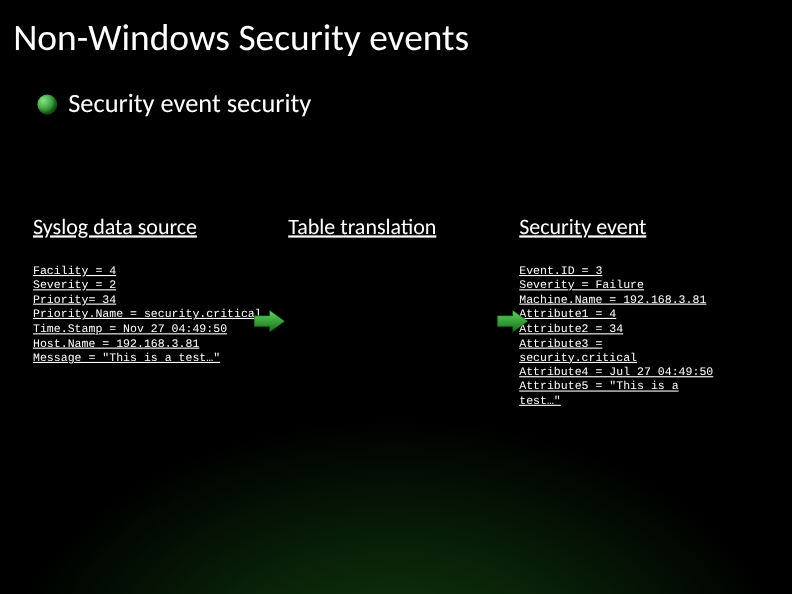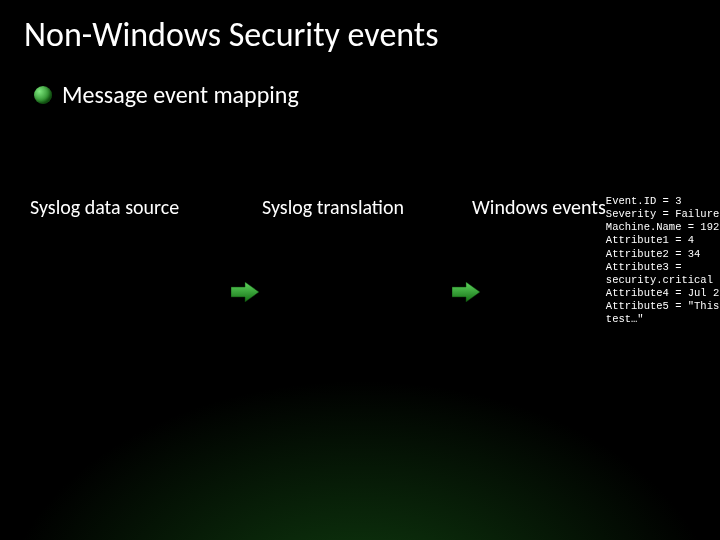--- a/index.html
+++ b/index.html
@@ -14,21 +14,21 @@
     position: relative;
   }
   .slide {
     position: relative;
     width: 720px;
     height: 540px;
     background: radial-gradient(ellipse 600px 400px at 50% 115%, rgba(30,120,30,0.55) 0%, rgba(0,0,0,0) 60%), #000;
   }
   .title {
     position: absolute;
-    left: 24px;
+    left: 12px;
     top: 14px;
     font-size: 34px;
     font-weight: 400;
     color: #ffffff;
     letter-spacing: 0px;
   }
   .subtitle-row {
     position: absolute;
     left: 34px;
     top: 80px;
@@ -56,21 +56,22 @@
   .columns {
     position: absolute;
     left: 30px;
     top: 195px;
     width: 660px;
     display: flex;
     flex-direction: row;
   }
   .col {
     display: flex;
-    flex-direction: row;
+    flex-direction: column;
+    text-decoration: underline;
   }
   .col.c1 { width: 232px; }
   .col.c2 { width: 210px; }
   .col.c3 { width: 210px; }
   .col-head {
     font-size: 20px;
     font-weight: 400;
     color: #ffffff;
     margin-bottom: 22px;
     white-space: nowrap;
@@ -84,35 +85,42 @@
   }
 </style>
 </head>
 <body>
 <div class="slide">
 
 <div class="title">Non-Windows Security events</div>
 
 <div class="subtitle-row">
   <span class="bullet-icon"></span>
-  <span class="subtitle">Message event mapping</span>
+  <span class="subtitle">Security event security</span>
 </div>
 
 <div class="columns">
 
   <div class="col c1">
     <div class="col-head">Syslog data source</div>
+    <div class="mono">Facility = 4
+Severity = 2
+Priority= 34
+Priority.Name = security.critical
+Time.Stamp = Nov 27 04:49:50
+Host.Name = 192.168.3.81
+Message = "This is a test…"</div>
   </div>
 
   <div class="col c2">
-    <div class="col-head">Syslog translation</div>
+    <div class="col-head">Table translation</div>
   </div>
 
   <div class="col c3">
-    <div class="col-head">Windows events</div>
+    <div class="col-head">Security event</div>
     <div class="mono">Event.ID = 3
 Severity = Failure
 Machine.Name = 192.168.3.81
 Attribute1 = 4
 Attribute2 = 34
 Attribute3 =
 security.critical
 Attribute4 = Jul 27 04:49:50
 Attribute5 = "This is a
 test…"</div>

